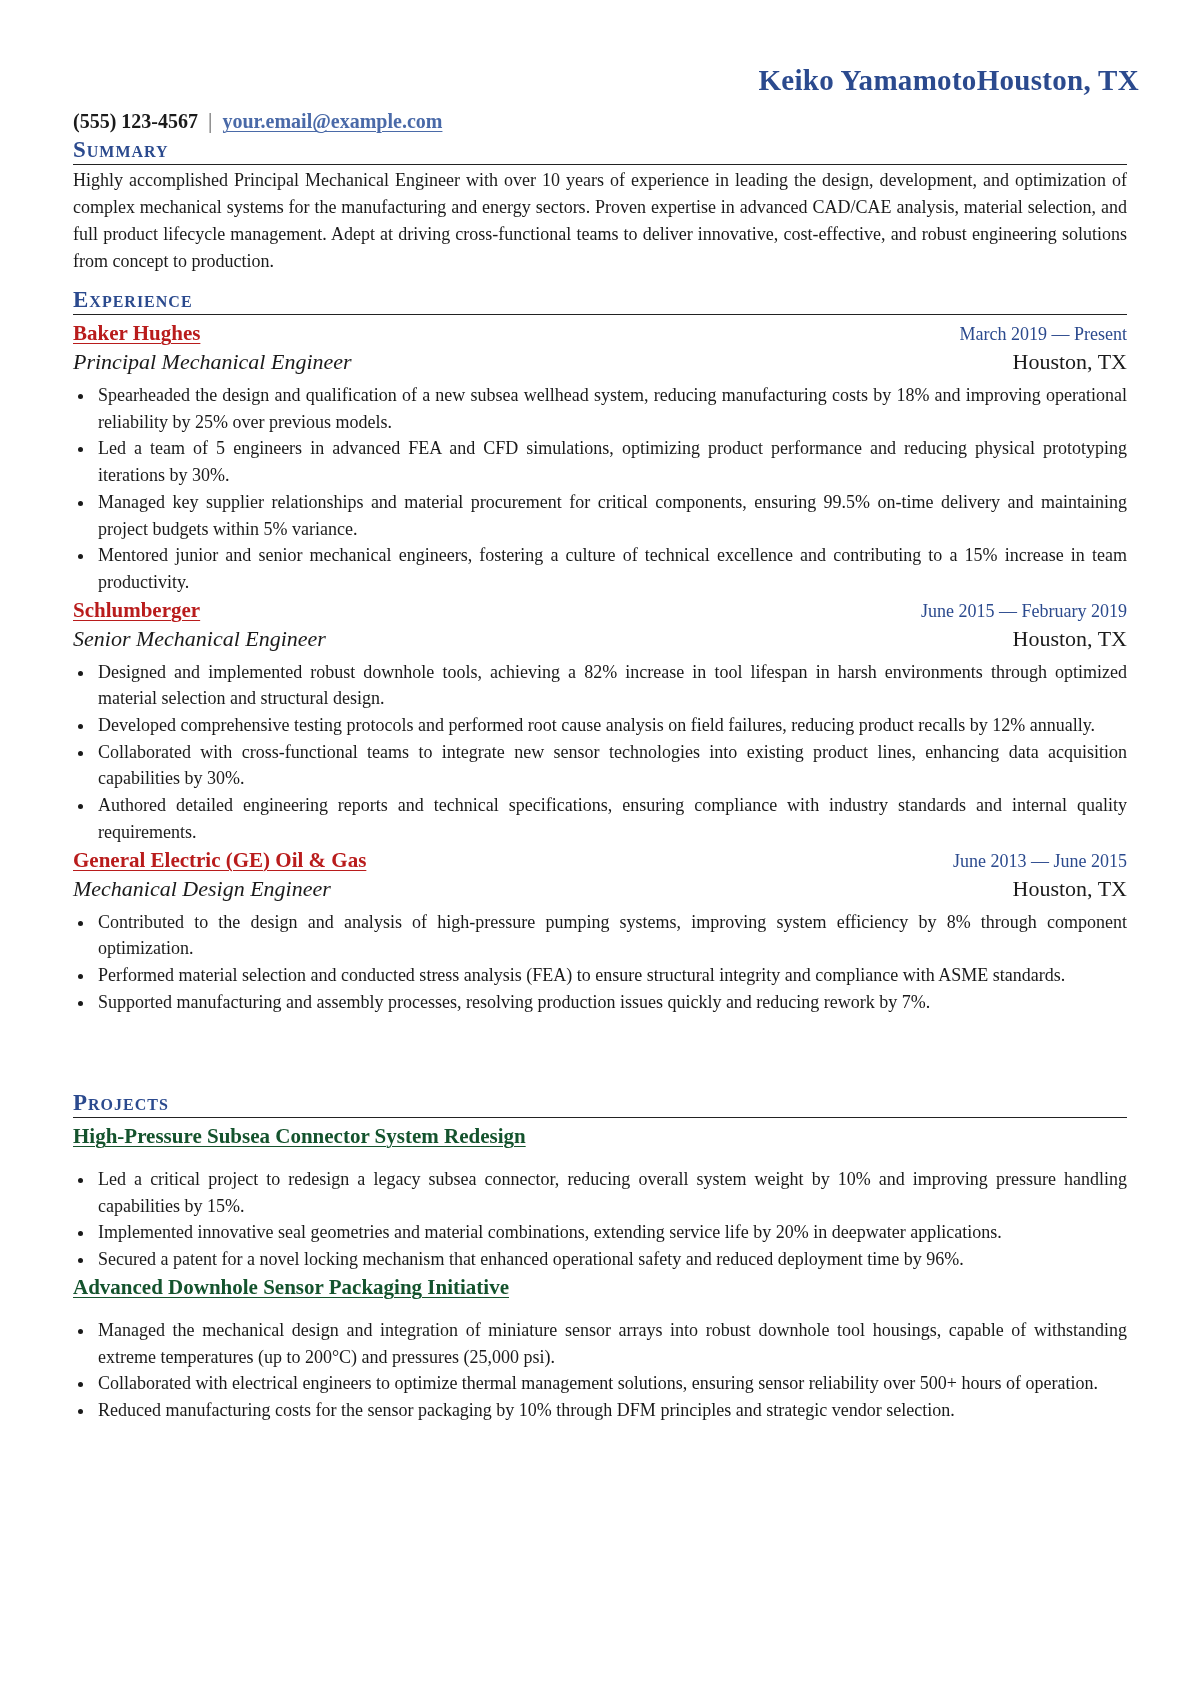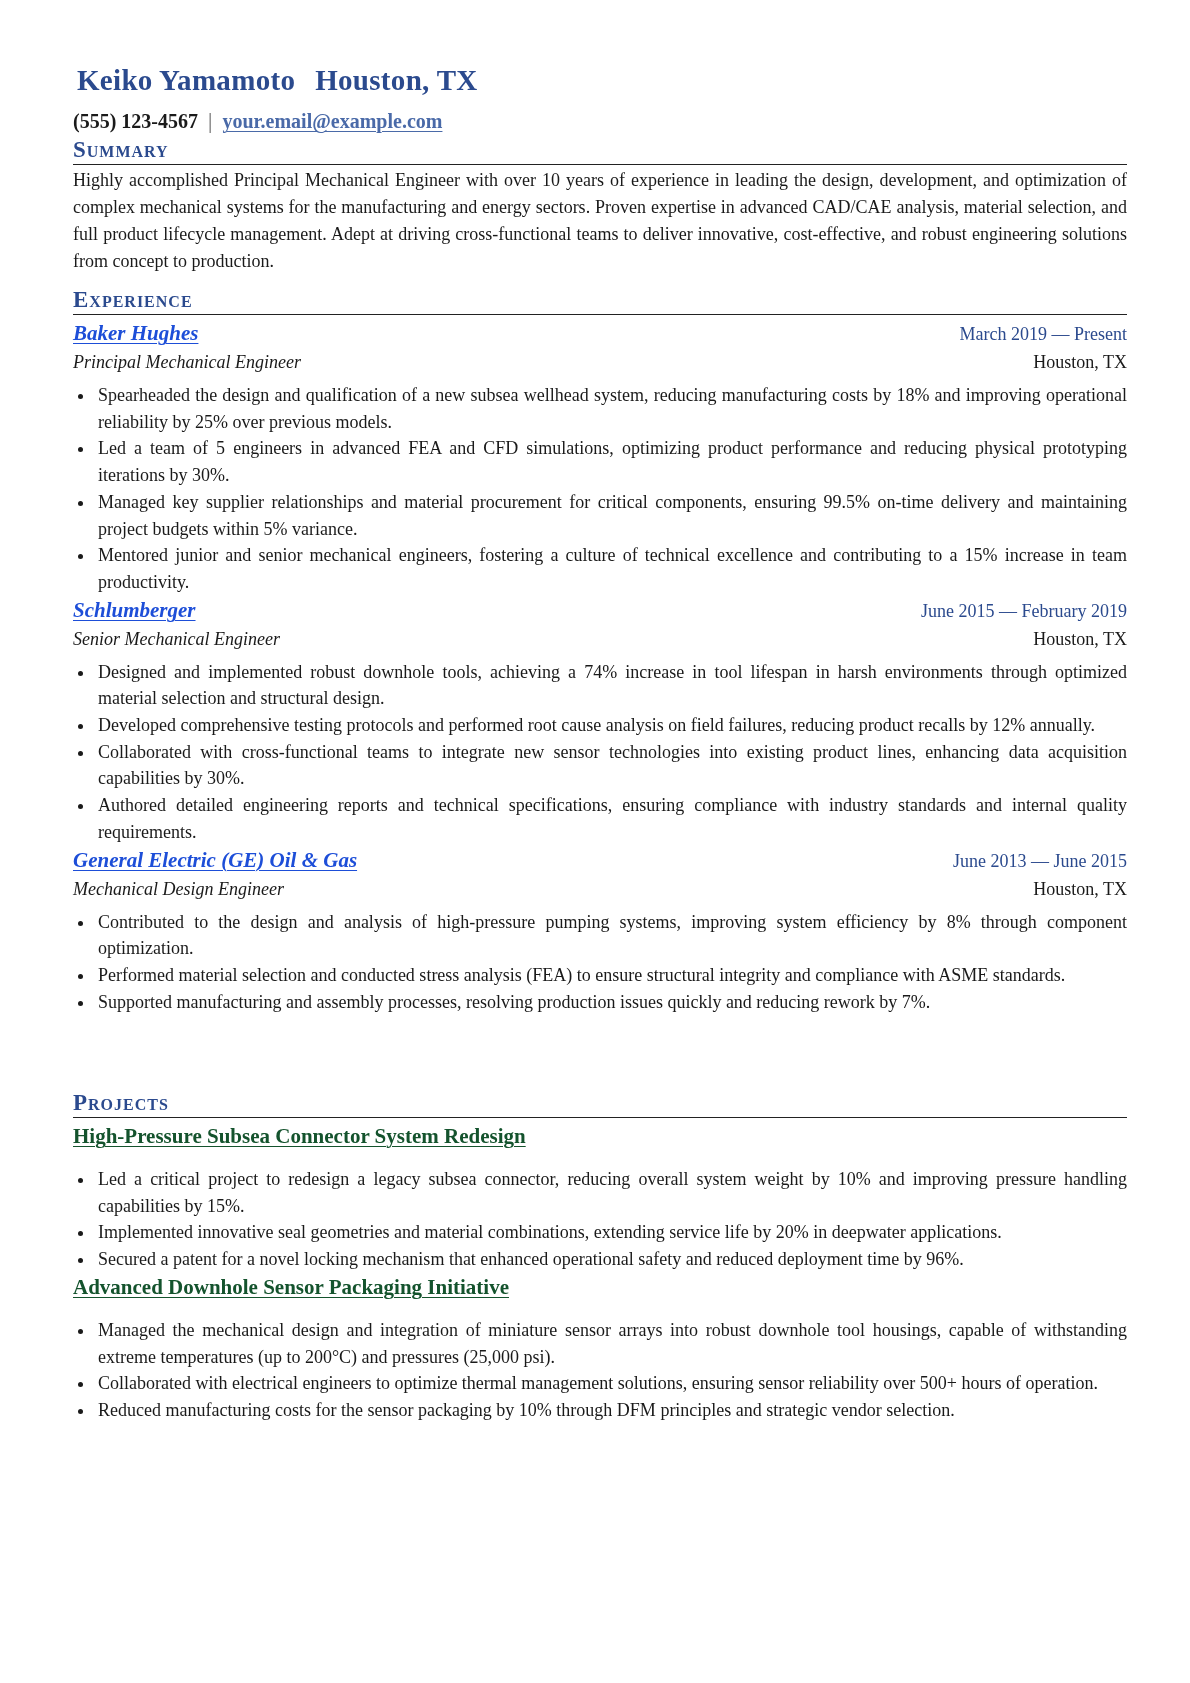--- a/index.html
+++ b/index.html
@@ -20,26 +20,25 @@
       left: 73px;
       top: 0;
       width: 1054px;
     }
     a.link { color: #2b4a8e; text-decoration: underline; text-underline-offset: 3px; text-decoration-thickness: 1px; }
 
     
     .header-row {
       position: absolute;
       top: 64px;
-      left: 4px;
+      left: 12px;
       width: 1054px;
       display: flex;
-      justify-content: flex-start;
+      justify-content: flex-end;
       align-items: baseline;
-      gap: 20px;
     }
     .name {
       font-size: 29px;
       font-weight: bold;
       color: #2b4a8e;
       letter-spacing: 0.3px;
     }
     .header-location {
       font-size: 29px;
       font-weight: bold;
@@ -85,36 +84,35 @@
 
     .entry-head {
       display: flex;
       justify-content: space-between;
       align-items: baseline;
       line-height: 28px;
     }
     .company {
       font-size: 21px;
       font-weight: bold;
-      color: #1d4ed8;
+      color: #b91c1c;
       text-decoration: underline;
       text-underline-offset: 3px;
       text-decoration-thickness: 1px;
-      font-style: italic;
     }
     .dates {
       font-size: 18px;
       color: #2b4a8e;
     }
     .entry-sub {
       display: flex;
       justify-content: space-between;
       align-items: baseline;
       line-height: 28px;
-      font-size: 18px;
+      font-size: 22px;
     }
     .role { font-style: italic; }
     ul.bullets {
       list-style: none;
       margin: 6px 0 0 0;
       padding: 0;
     }
     ul.bullets li {
       position: relative;
       padding-left: 25px;
@@ -184,21 +182,21 @@
     <div>
       <div class="entry-head">
         <a class="company">Schlumberger</a>
         <span class="dates">June 2015 — February 2019</span>
       </div>
       <div class="entry-sub">
         <span class="role">Senior Mechanical Engineer</span>
         <span>Houston, TX</span>
       </div>
       <ul class="bullets">
-        <li>Designed and implemented robust downhole tools, achieving a 74% increase in tool lifespan in harsh environments through optimized material selection and structural design.</li>
+        <li>Designed and implemented robust downhole tools, achieving a 82% increase in tool lifespan in harsh environments through optimized material selection and structural design.</li>
         <li>Developed comprehensive testing protocols and performed root cause analysis on field failures, reducing product recalls by 12% annually.</li>
         <li>Collaborated with cross-functional teams to integrate new sensor technologies into existing product lines, enhancing data acquisition capabilities by 30%.</li>
         <li>Authored detailed engineering reports and technical specifications, ensuring compliance with industry standards and internal quality requirements.</li>
       </ul>
     </div>
 
     <div>
       <div class="entry-head">
         <a class="company">General Electric (GE) Oil &amp; Gas</a>
         <span class="dates">June 2013 — June 2015</span>

